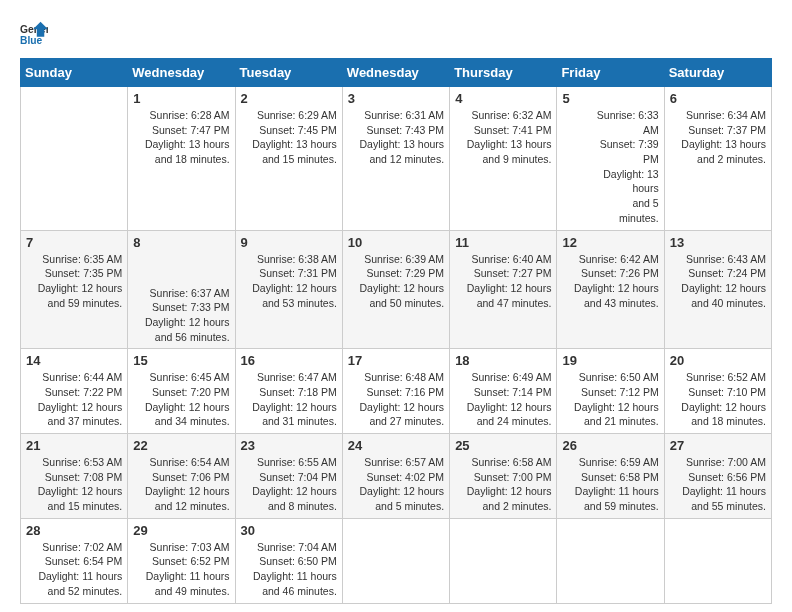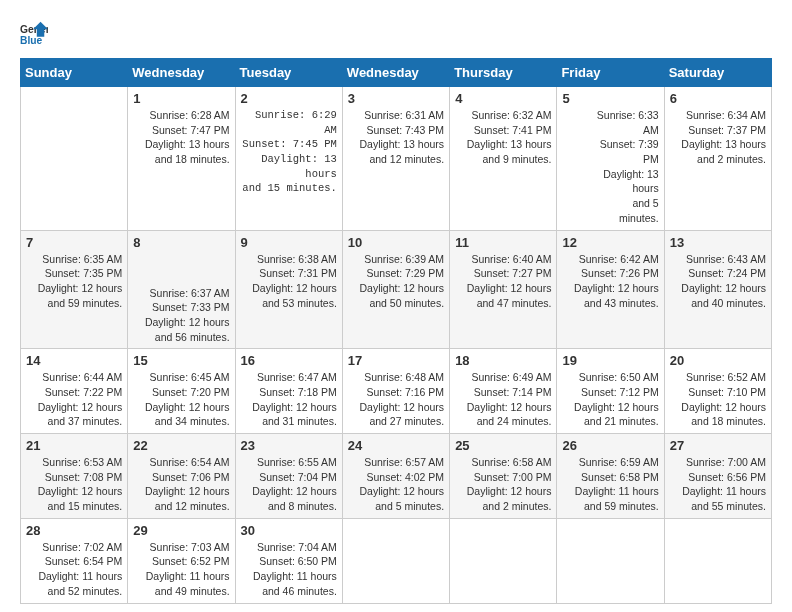--- a/index.html
+++ b/index.html
@@ -115,21 +115,21 @@
         <td class="empty-cell"></td>
         <td>
           <span class="day-number">1</span>
           <div class="day-info" style="white-space: pre-line;">Sunrise: 6:28 AM
 Sunset: 7:47 PM
 Daylight: 13 hours
 and 18 minutes.</div>
         </td>
         <td>
           <span class="day-number">2</span>
-          <div class="day-info" style="white-space: pre-line; font-family: Liberation Mono, monospace;">Sunrise: 6:29 AM
+          <div class="day-info" style="white-space: pre-line;">Sunrise: 6:29 AM
 Sunset: 7:45 PM
 Daylight: 13 hours
 and 15 minutes.</div>
         </td>
         <td>
           <span class="day-number">3</span>
           <div class="day-info" style="white-space: pre-line;">Sunrise: 6:31 AM
 Sunset: 7:43 PM
 Daylight: 13 hours
 and 12 minutes.</div>

